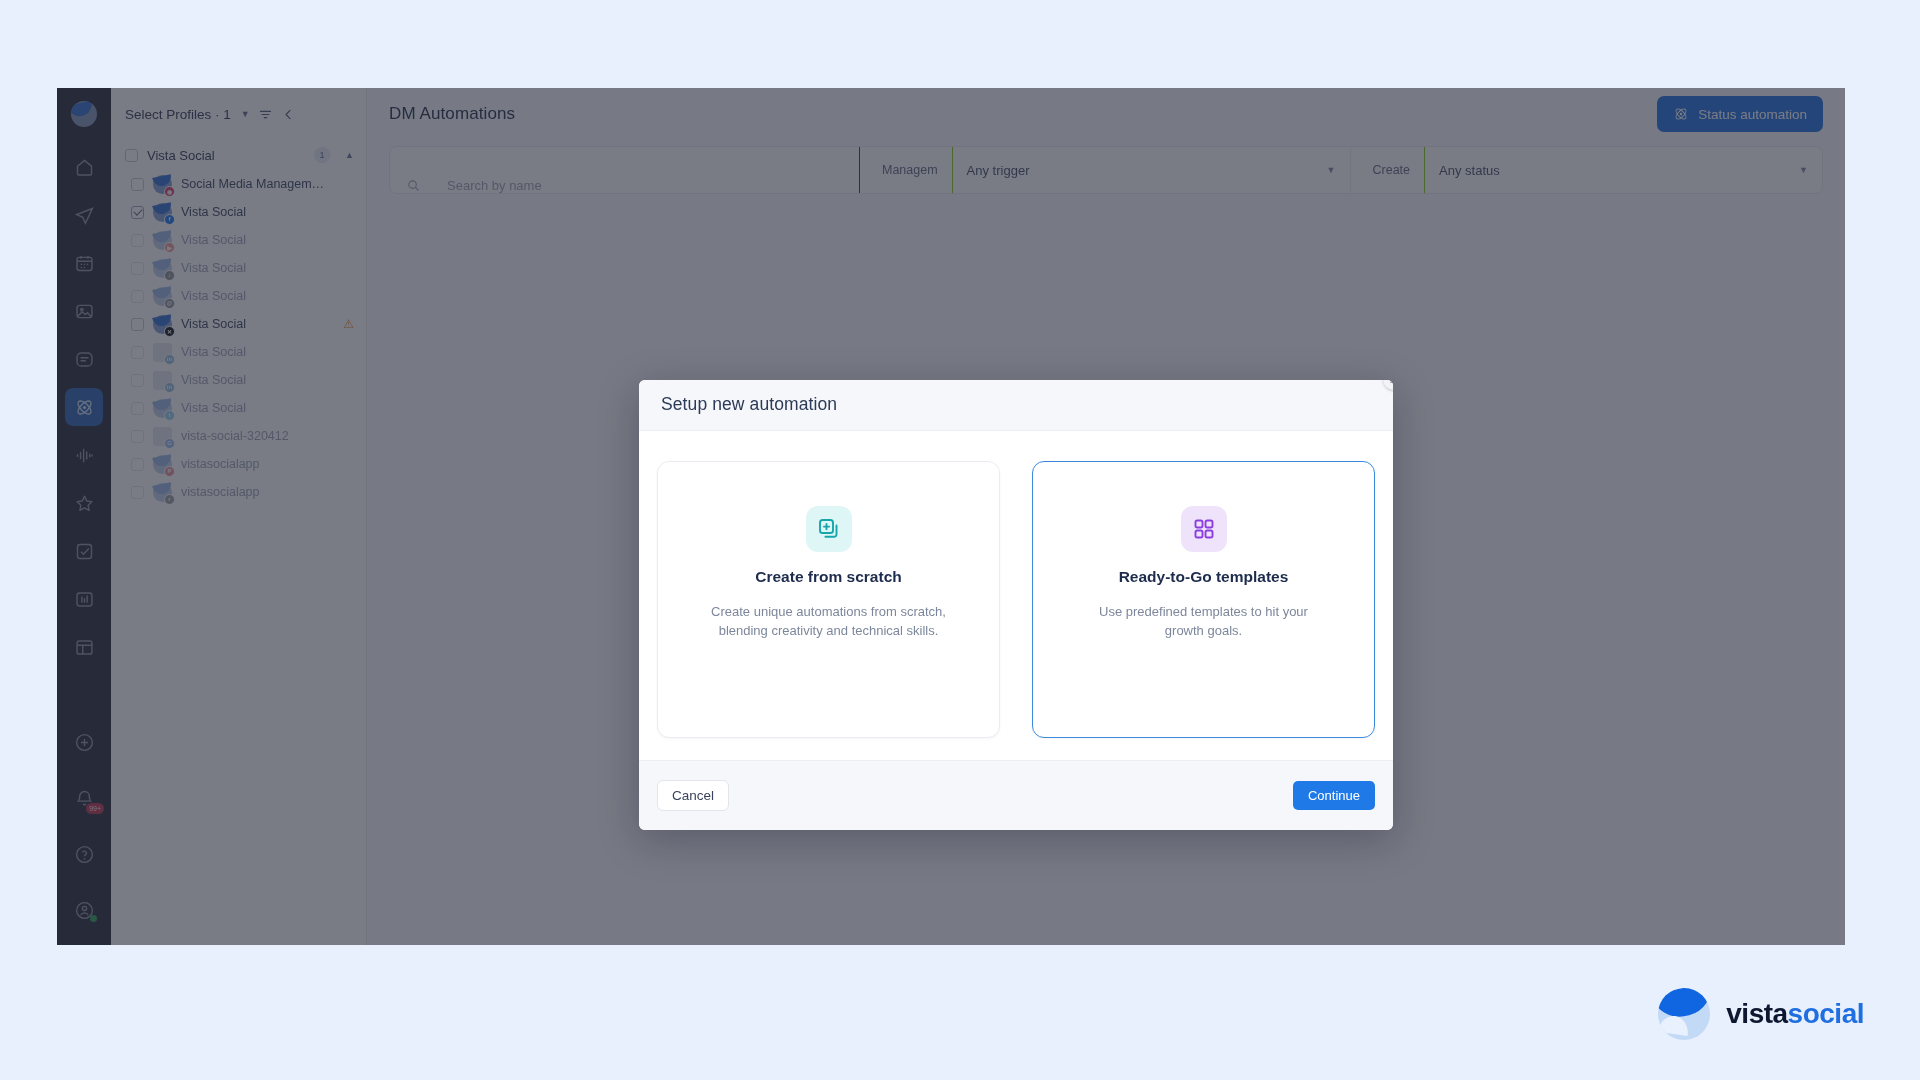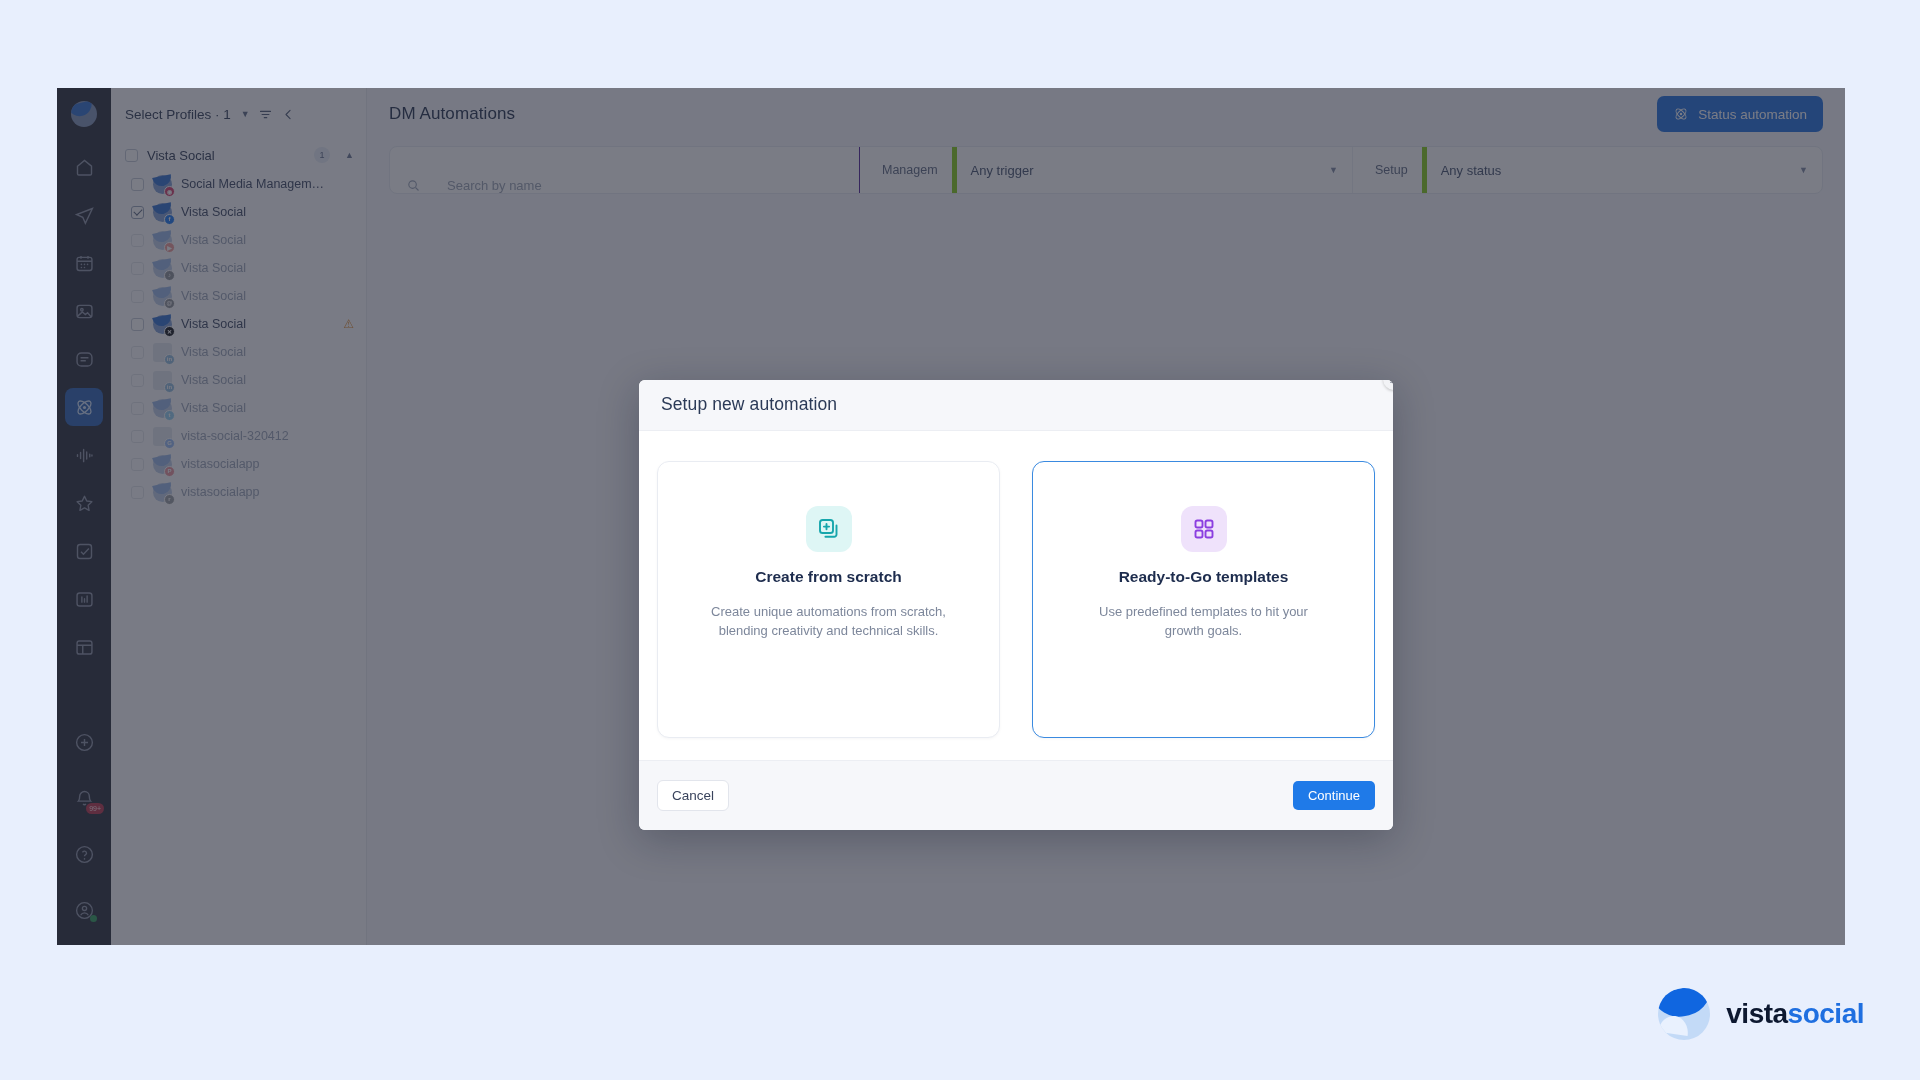--- a/index.html
+++ b/index.html
@@ -169,21 +169,21 @@
     border-radius: 8px;
     height: 48px;
     display: flex; align-items: center;
   }
   .f-search { flex: 1 1 440px; display: flex; align-items: flex-end; gap: 26px; padding: 0 16px; height: 100%; border-right: 1px solid #4c1d95; max-width: 470px;}
   .f-search svg { width: 15px; height: 15px; color: #98a2b5; display:block; flex:none; }
   .f-search .ph { font-size: 13px; color: #9aa3b4; }
   .f-lbl { font-size: 12.5px; color: #5c6880; padding: 0 14px 0 22px; white-space: nowrap; }
   .f-sel {
     flex: 1; height: 100%; display: flex; align-items: center;
-    border-left: 5px solid #84cc16; border-right: 1px solid #edeff4;
+    border-left: 1px solid #84cc16; border-right: 1px solid #edeff4;
     padding: 0 14px; font-size: 13px; color: #42506c;
   }
   .f-sel .grow { flex: 1; }
   .f-sel .dc { color: #7b87a0; font-size: 9px; }
 
   
   #modal-wrap { position: absolute; inset: 0; z-index: 60; }
   #modal {
     position: absolute;
     left: 582px; top: 292px;
@@ -535,21 +535,21 @@
                 <path d="M15.2 15.2 20 20"></path>
               </svg>
           </span>
           <span class="ph">Search by name</span>
         </div>
         <span class="f-lbl">Managem</span>
         <div class="f-sel">
           <span class="grow">Any trigger</span>
           <span class="dc">▼</span>
         </div>
-        <span class="f-lbl">Setup</span>
+        <span class="f-lbl">Create</span>
         <div class="f-sel" style="border-right:none">
           <span class="grow">Any status</span>
           <span class="dc">▼</span>
         </div>
       </div>
     </div>
 
     <div id="dim"></div>
 
     <div id="modal-wrap">

